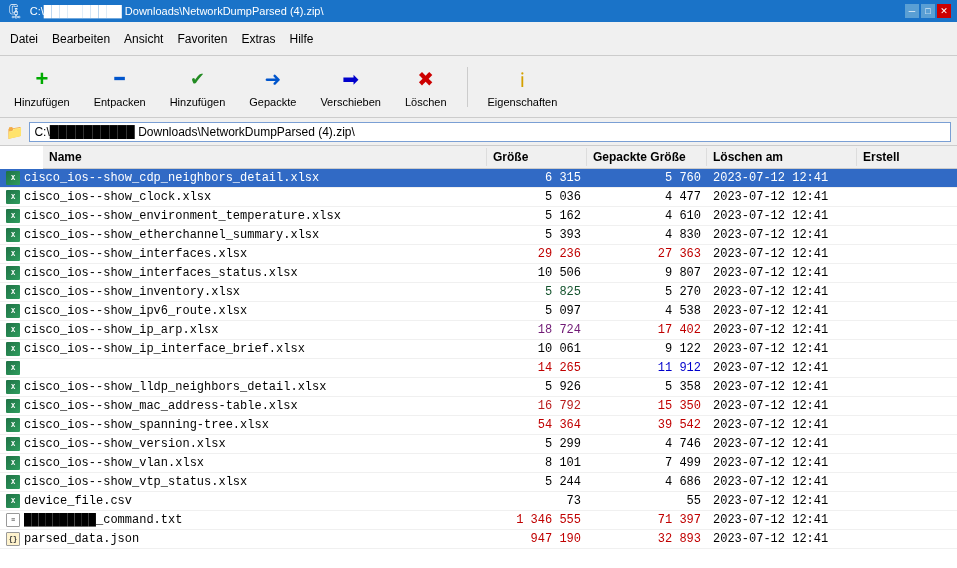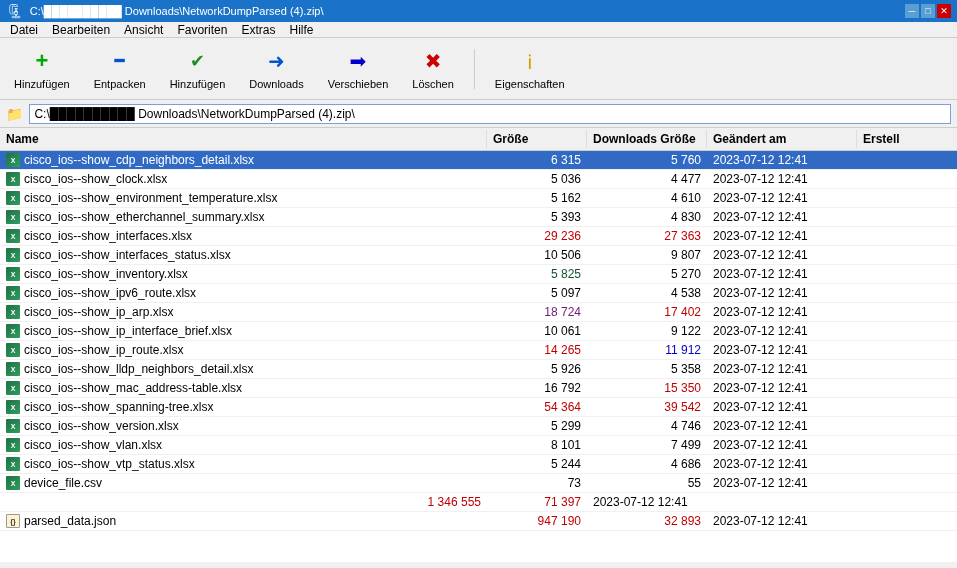--- a/index.html
+++ b/index.html
@@ -5,40 +5,40 @@
     * { margin: 0; padding: 0; box-sizing: border-box; }
     body { font-family: 'Segoe UI', Arial, sans-serif; font-size: 12px; background: #f0f0f0; color: #000; width: 957px; height: 568px; overflow: hidden; }
 
     
     .title-bar { background: #1a73c8; color: white; padding: 3px 6px; font-size: 11px; display: flex; align-items: center; gap: 6px; height: 22px; }
     .title-bar-text { flex: 1; font-size: 11px; }
     .title-bar-controls { display: flex; gap: 2px; }
     .title-bar-btn { width: 14px; height: 14px; background: #5a9fd4; border: none; cursor: pointer; font-size: 9px; color: white; display: flex; align-items: center; justify-content: center; }
 
     
-    .menu-bar { background: #f0f0f0; border-bottom: 1px solid #ccc; padding: 2px 4px; display: flex; gap: 2px; height: 16px; align-items: center; }
+    .menu-bar { background: #f0f0f0; border-bottom: 1px solid #ccc; padding: 2px 4px; display: flex; gap: 2px; height: 34px; align-items: center; }
     .menu-item { padding: 2px 6px; font-size: 12px; cursor: pointer; color: #000; }
 
     
     .toolbar { background: #f0f0f0; border-bottom: 1px solid #ccc; padding: 4px 6px; display: flex; align-items: center; gap: 8px; height: 62px; }
     .toolbar-btn { display: flex; flex-direction: column; align-items: center; gap: 3px; padding: 4px 8px; cursor: pointer; font-size: 11px; min-width: 50px; border: none; background: transparent; }
     .toolbar-icon { width: 28px; height: 28px; display: flex; align-items: center; justify-content: center; }
 
     
     .address-bar { background: #f0f0f0; border-bottom: 1px solid #ccc; padding: 3px 6px; display: flex; align-items: center; gap: 6px; height: 28px; }
     .address-input { flex: 1; border: 1px solid #7a9fd4; background: white; padding: 2px 4px; font-size: 12px; height: 20px; }
 
     
     .file-list-container { background: white; flex: 1; overflow-y: auto; height: calc(568px - 134px); }
-    .file-list-header { display: grid; grid-template-columns: 1fr 100px 120px 150px 100px; background: #f0f0f0; border-bottom: 1px solid #ccc; padding: 2px 0; position: sticky; top: 0; }
+    .file-list-header { display: grid; grid-template-columns: 1fr 100px 120px 150px 100px; background: #f0f0f0; border-bottom: 1px solid #ccc; padding: 2px 0; position: sticky; top: 0; margin-left: 43px; }
     .header-cell { padding: 2px 6px; font-size: 12px; font-weight: bold; border-right: 1px solid #ddd; cursor: pointer; user-select: none; }
     .header-cell:last-child { border-right: none; }
     .header-cell.right { text-align: left; }
 
-    .file-row { display: grid; grid-template-columns: 1fr 100px 120px 150px 100px; padding: 1px 0; border-bottom: 1px solid #f0f0f0; }
+    .file-row { display: grid; grid-template-columns: 1fr 100px 120px 150px 100px; padding: 1px 0; border-bottom: 1px solid #f0f0f0; font-family: Liberation Mono, monospace; }
     .file-row.selected { background: #316ac5; color: white; }
     .file-cell { padding: 1px 6px; font-size: 12px; display: flex; align-items: center; gap: 4px; white-space: nowrap; overflow: hidden; }
     .file-cell.right { justify-content: flex-end; }
 
     
     .plus-icon { color: #00aa00; font-size: 22px; font-weight: bold; line-height: 1; }
     .minus-icon { color: #0055cc; font-size: 16px; font-weight: bold; line-height: 1; }
     .check-icon { color: #228b22; font-size: 18px; }
     .arrow-right { color: #0055cc; font-size: 20px; }
     .arrow-move { color: #0000cc; font-size: 20px; }
@@ -85,21 +85,21 @@
   <button class="toolbar-btn">
     <div class="toolbar-icon">
       <span class="check-icon">✔</span>
     </div>
     <span>Hinzufügen</span>
   </button>
   <button class="toolbar-btn">
     <div class="toolbar-icon">
       <span class="arrow-right">➜</span>
     </div>
-    <span>Downloads</span>
+    <span>Gepackte</span>
   </button>
   <button class="toolbar-btn">
     <div class="toolbar-icon">
       <span class="arrow-move">➡</span>
     </div>
     <span>Verschieben</span>
   </button>
   <button class="toolbar-btn">
     <div class="toolbar-icon">
       <span class="x-icon">✖</span>
@@ -117,22 +117,22 @@
 
 <div class="address-bar">
   <span style="font-size:14px;">📁</span>
   <input class="address-input" type="text" value="C:\██████████ Downloads\NetworkDumpParsed (4).zip\" style="">
 </div>
 
 <div class="file-list-container">
   <div class="file-list-header">
     <div class="header-cell">Name</div>
     <div class="header-cell right">Größe</div>
-    <div class="header-cell right">Downloads Größe</div>
-    <div class="header-cell">Geändert am</div>
+    <div class="header-cell right">Gepackte Größe</div>
+    <div class="header-cell">Löschen am</div>
     <div class="header-cell">Erstell</div>
   </div>
   <div id="file-rows">
       <div class="file-row selected">
     <div class="file-cell">
       <span style="background:linear-gradient(135deg, #1f7145, #2e9d5e); color: white; width:14px; height:14px; font-size:7px; font-weight:bold; border-radius:1px; display:inline-flex; align-items:center; justify-content:center; flex-shrink:0;">X</span>
       <span>cisco_ios--show_cdp_neighbors_detail.xlsx</span>
     </div>
     <div class="file-cell right" style="color:white">6 315</div>
     <div class="file-cell right" style="color:white">5 760</div>
@@ -225,21 +225,20 @@
       <span>cisco_ios--show_ip_interface_brief.xlsx</span>
     </div>
     <div class="file-cell right" style="color:#000">10 061</div>
     <div class="file-cell right" style="color:#000">9 122</div>
     <div class="file-cell">2023-07-12 12:41</div>
     <div class="file-cell"></div>
   </div>
       <div class="file-row">
     <div class="file-cell">
       <span style="background:linear-gradient(135deg, #1f7145, #2e9d5e); color: white; width:14px; height:14px; font-size:7px; font-weight:bold; border-radius:1px; display:inline-flex; align-items:center; justify-content:center; flex-shrink:0;">X</span>
-      <span>cisco_ios--show_ip_route.xlsx</span>
     </div>
     <div class="file-cell right" style="color:#c00000">14 265</div>
     <div class="file-cell right" style="color:#0000cc">11 912</div>
     <div class="file-cell">2023-07-12 12:41</div>
     <div class="file-cell"></div>
   </div>
       <div class="file-row">
     <div class="file-cell">
       <span style="background:linear-gradient(135deg, #1f7145, #2e9d5e); color: white; width:14px; height:14px; font-size:7px; font-weight:bold; border-radius:1px; display:inline-flex; align-items:center; justify-content:center; flex-shrink:0;">X</span>
       <span>cisco_ios--show_lldp_neighbors_detail.xlsx</span>
@@ -247,21 +246,21 @@
     <div class="file-cell right" style="color:#000">5 926</div>
     <div class="file-cell right" style="color:#000">5 358</div>
     <div class="file-cell">2023-07-12 12:41</div>
     <div class="file-cell"></div>
   </div>
       <div class="file-row">
     <div class="file-cell">
       <span style="background:linear-gradient(135deg, #1f7145, #2e9d5e); color: white; width:14px; height:14px; font-size:7px; font-weight:bold; border-radius:1px; display:inline-flex; align-items:center; justify-content:center; flex-shrink:0;">X</span>
       <span>cisco_ios--show_mac_address-table.xlsx</span>
     </div>
-    <div class="file-cell right" style="color:#000000">16 792</div>
+    <div class="file-cell right" style="color:#b91c1c">16 792</div>
     <div class="file-cell right" style="color:#c00000">15 350</div>
     <div class="file-cell">2023-07-12 12:41</div>
     <div class="file-cell"></div>
   </div>
       <div class="file-row">
     <div class="file-cell">
       <span style="background:linear-gradient(135deg, #1f7145, #2e9d5e); color: white; width:14px; height:14px; font-size:7px; font-weight:bold; border-radius:1px; display:inline-flex; align-items:center; justify-content:center; flex-shrink:0;">X</span>
       <span>cisco_ios--show_spanning-tree.xlsx</span>
     </div>
     <div class="file-cell right" style="color:#c00000">54 364</div>
@@ -303,20 +302,24 @@
     <div class="file-cell">
       <span style="background:linear-gradient(135deg, #1f7145, #2e9d5e); color: white; width:14px; height:14px; font-size:7px; font-weight:bold; border-radius:1px; display:inline-flex; align-items:center; justify-content:center; flex-shrink:0;">X</span>
       <span>device_file.csv</span>
     </div>
     <div class="file-cell right" style="color:#000">73</div>
     <div class="file-cell right" style="color:#000">55</div>
     <div class="file-cell">2023-07-12 12:41</div>
     <div class="file-cell"></div>
   </div>
       <div class="file-row">
+    <div class="file-cell">
+      <span style="background:white; color: #333; width:14px; height:14px; font-size:7px; font-weight:bold; border-radius:1px; display:inline-flex; align-items:center; justify-content:center; flex-shrink:0; border: 1px solid #999;">≡</span>
+      <span>██████████_command.txt</span>
+    </div>
     <div class="file-cell right" style="color:#c00000">1 346 555</div>
     <div class="file-cell right" style="color:#c00000">71 397</div>
     <div class="file-cell">2023-07-12 12:41</div>
     <div class="file-cell"></div>
   </div>
       <div class="file-row">
     <div class="file-cell">
       <span style="background:#fff3cd; color: #333; width:14px; height:14px; font-size:7px; font-weight:bold; border-radius:1px; display:inline-flex; align-items:center; justify-content:center; flex-shrink:0; border: 1px solid #999;">{}</span>
       <span>parsed_data.json</span>
     </div>

